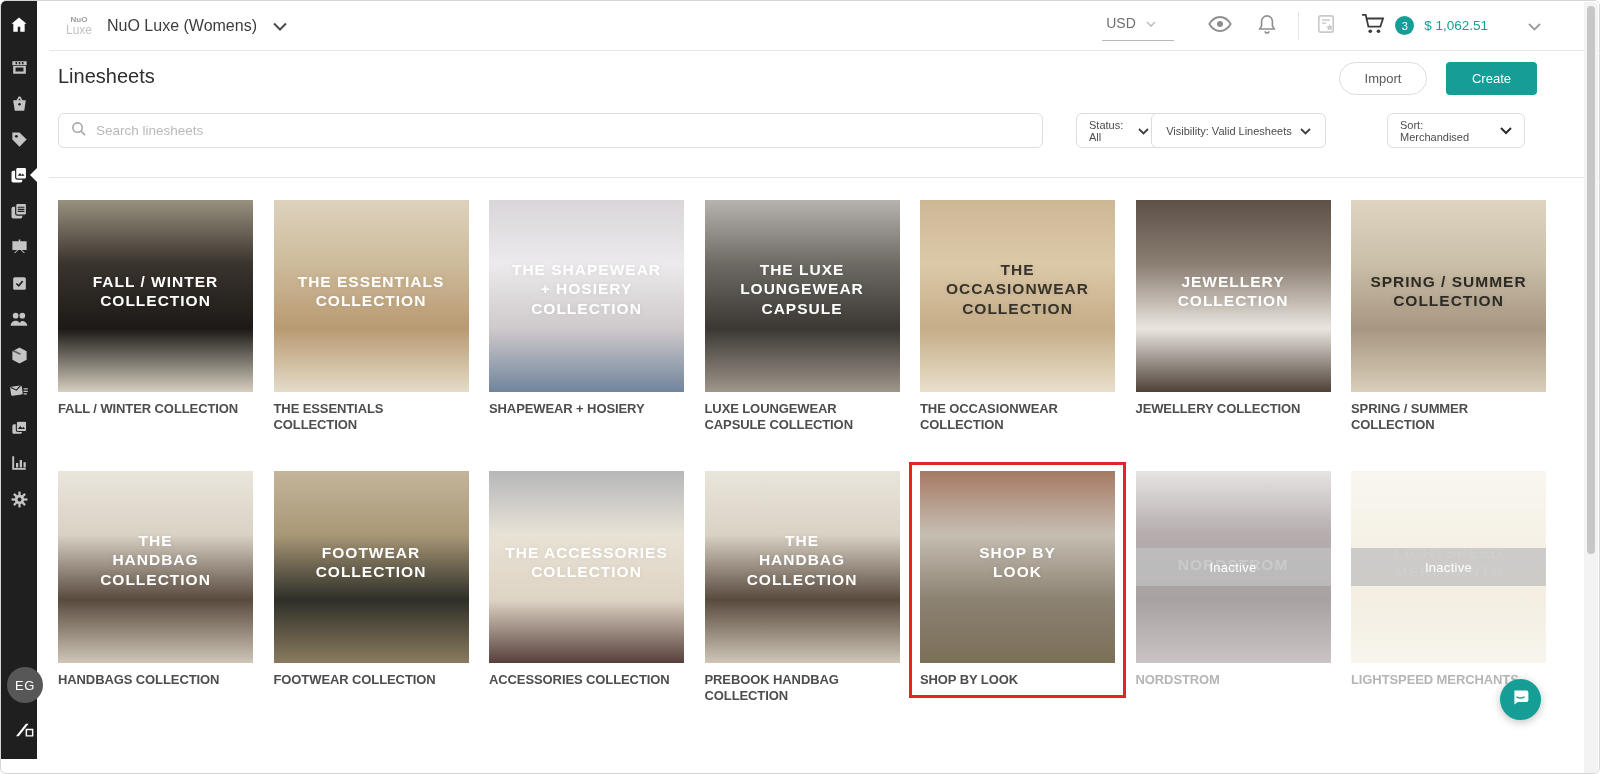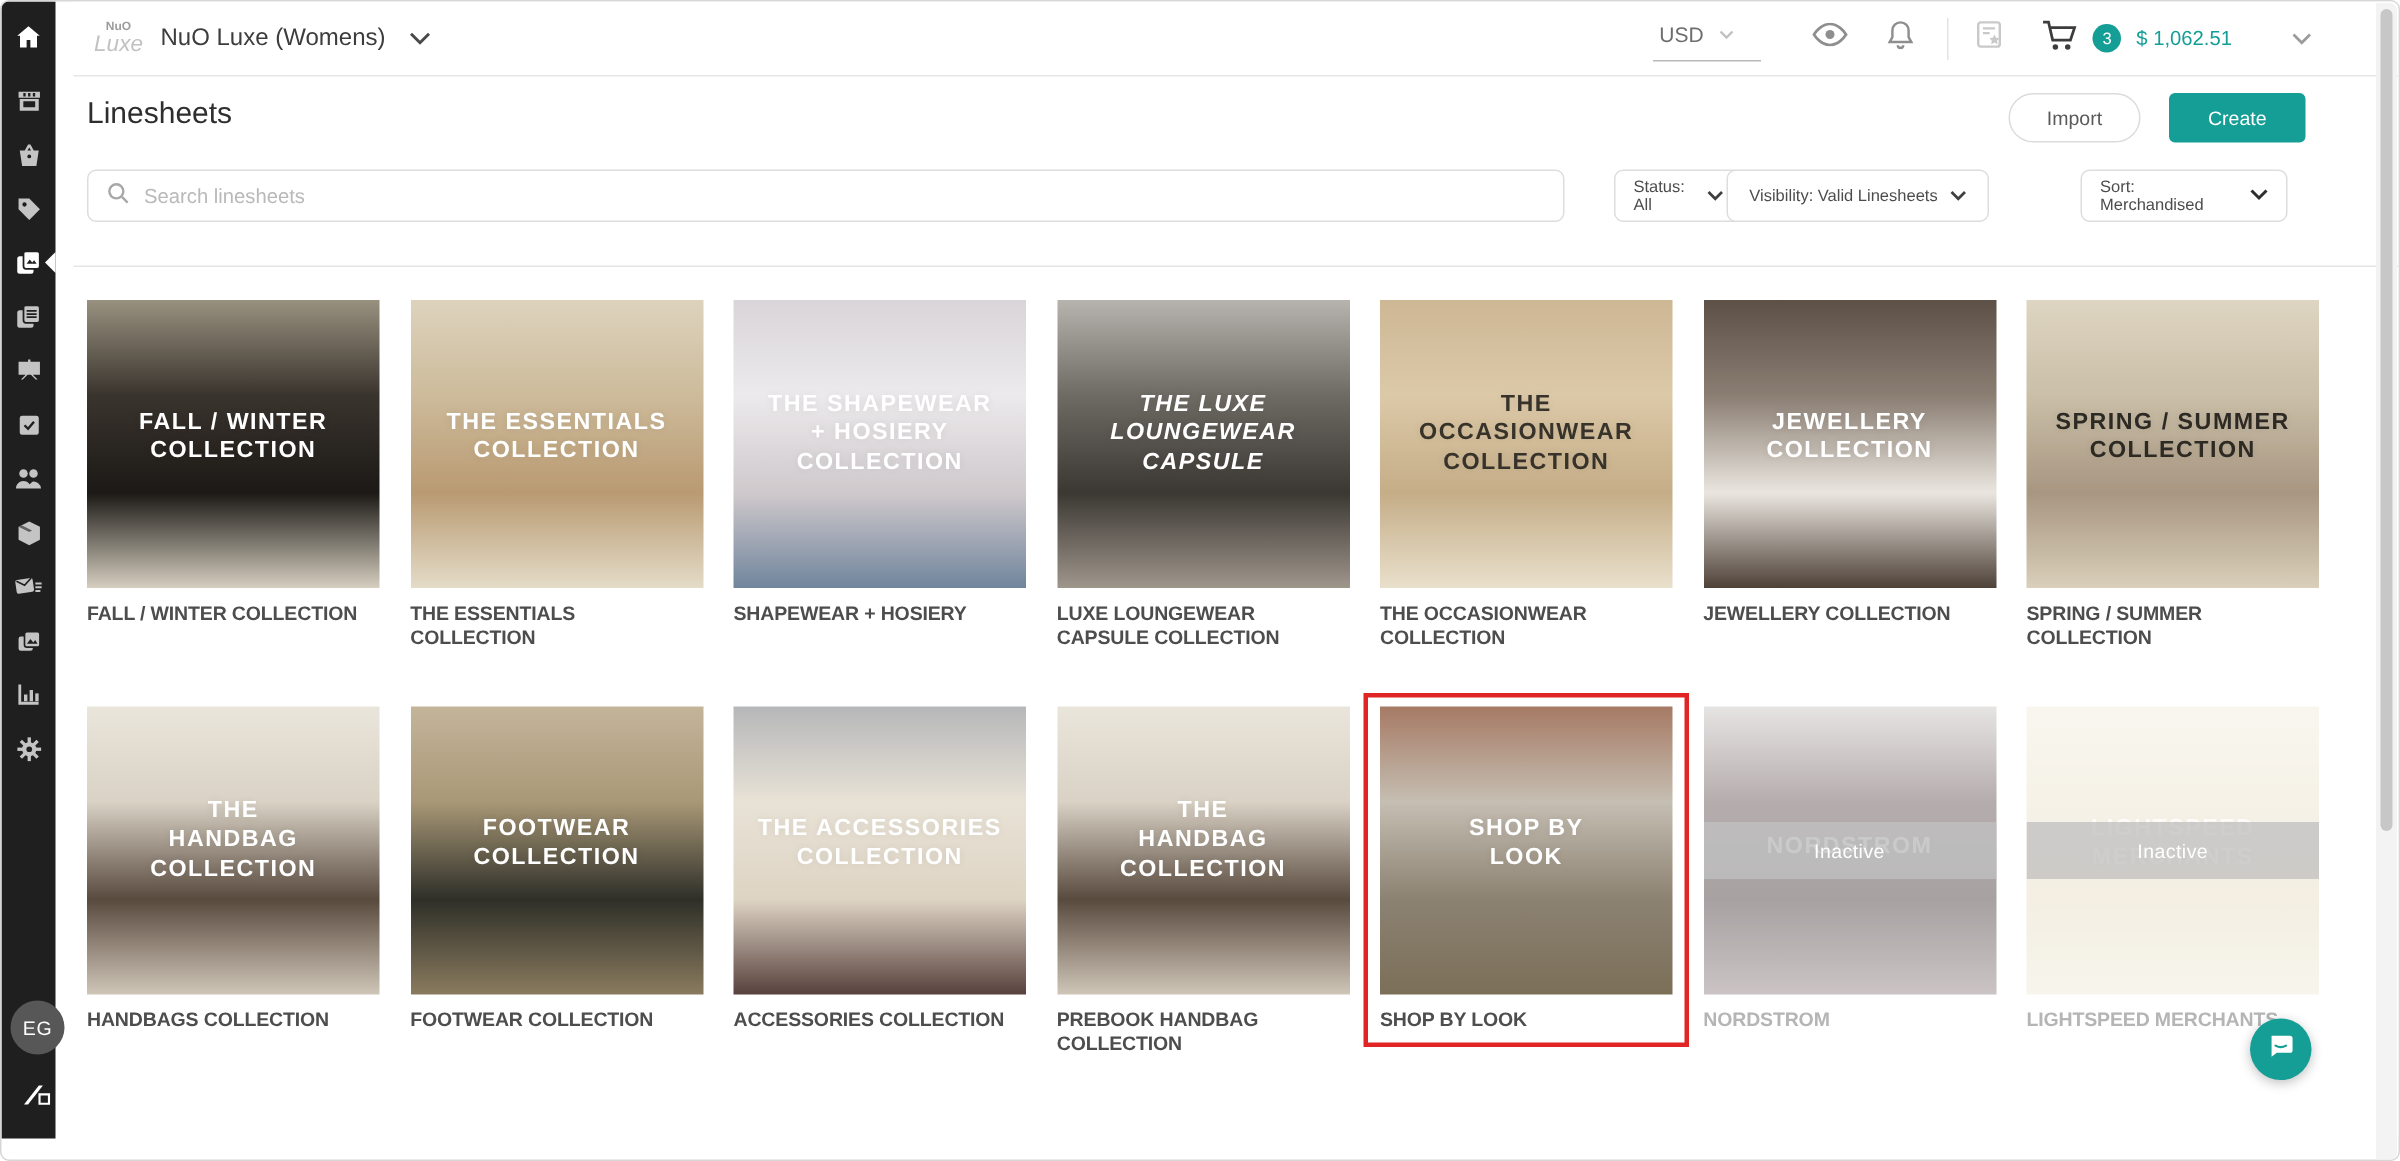--- a/index.html
+++ b/index.html
@@ -21,21 +21,21 @@
     background:#575757; color:#fff; font-size:13px; display:flex; align-items:center; justify-content:center;
     letter-spacing:.5px; cursor:pointer; }
   #sidebar .brand-mark { position:absolute; left:13px; top:720px; cursor:pointer; }
 
   
   #topbar { position:absolute; left:48px; top:0; right:0; height:50px; background:#fff;
     border-bottom:1px solid #e6e6e6; display:flex; align-items:center; z-index:4; }
   .brand-logo { margin-left:12px; width:36px; height:30px; display:flex; flex-direction:column;
     align-items:center; justify-content:center; color:#9c9c9c; line-height:1; cursor:pointer; }
   .brand-logo .b1 { font-size:8px; font-weight:700; }
-  .brand-logo .b2 { font-size:15px; font-style:italic; color:#c2c2c2; }
+  .brand-logo .b2 { font-size:12px; color:#c2c2c2; }
   .account-switch { display:flex; align-items:center; gap:16px; margin-left:10px; cursor:pointer; }
   .account-switch .acct { font-size:16px; color:#3d3d3d; }
   .tb-right { margin-left:auto; display:flex; align-items:center; padding-right:58px; }
   .currency-select { display:flex; align-items:center; gap:10px; border-bottom:1px solid #b9b9b9;
     padding:4px 4px 8px 4px; width:72px; cursor:pointer; }
   .currency-select .cur { font-size:14px; color:#6e6e6e; }
   .tb-icon { display:flex; align-items:center; justify-content:center; cursor:pointer; }
   .tb-sep { width:1px; height:28px; background:#e3e3e3; margin:0 18px 0 22px; }
   .cart-group { display:flex; align-items:center; gap:10px; cursor:pointer; }
   .cart-badge { width:19px; height:19px; border-radius:50%; background:var(--accent,#149e96);
@@ -380,21 +380,21 @@
         <div class="overlay-title" style="color: rgb(255, 255, 255);">THE SHAPEWEAR
 + HOSIERY
 COLLECTION</div>
 
       </div>
       <div class="card-label">SHAPEWEAR + HOSIERY</div>
 
     </div>
 
     <div class="card">
-      <div class="card-image" style="background: linear-gradient(rgb(183, 179, 174) 0%, rgb(110, 106, 100) 33%, rgb(59, 56, 51) 67%, rgb(159, 150, 140) 100%); font-style: italic;">
+      <div class="card-image" style="background: linear-gradient(rgb(183, 179, 174) 0%, rgb(110, 106, 100) 33%, rgb(59, 56, 51) 67%, rgb(159, 150, 140) 100%);">
         <div class="overlay-title" style="color: rgb(255, 255, 255);">THE LUXE
 LOUNGEWEAR
 CAPSULE</div>
 
       </div>
       <div class="card-label">LUXE LOUNGEWEAR CAPSULE COLLECTION</div>
 
     </div>
 
     <div class="card">

